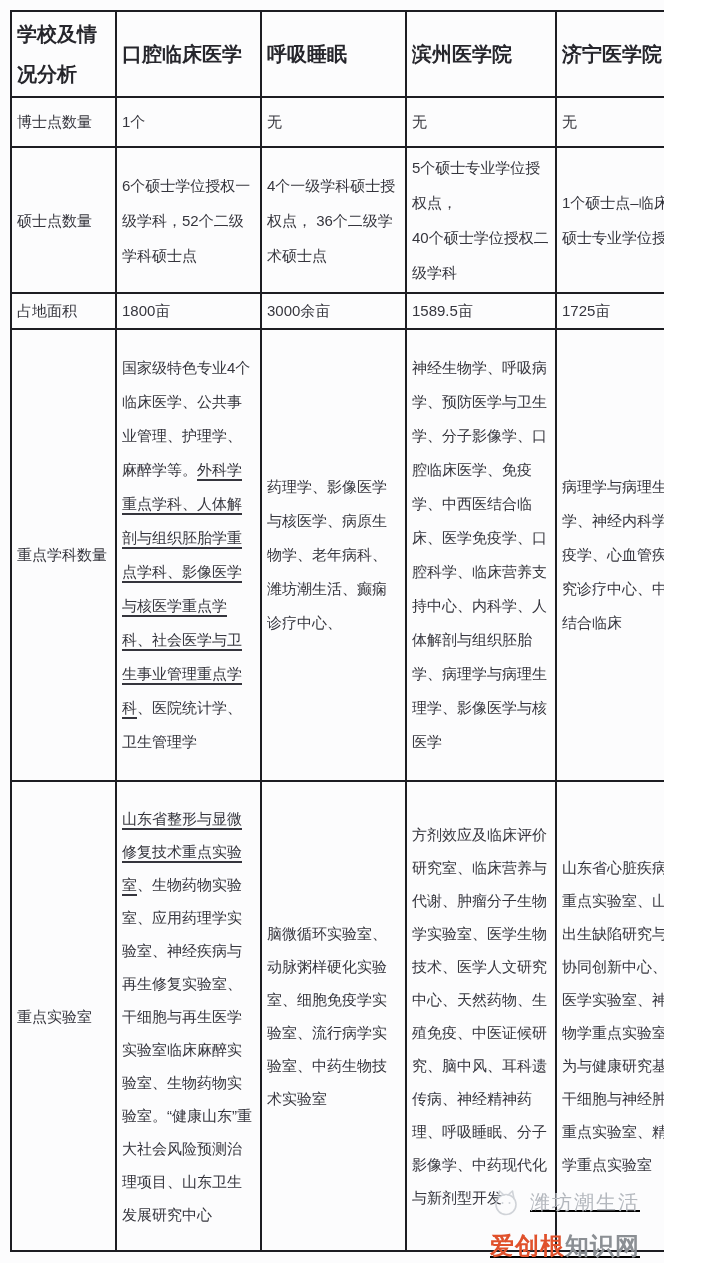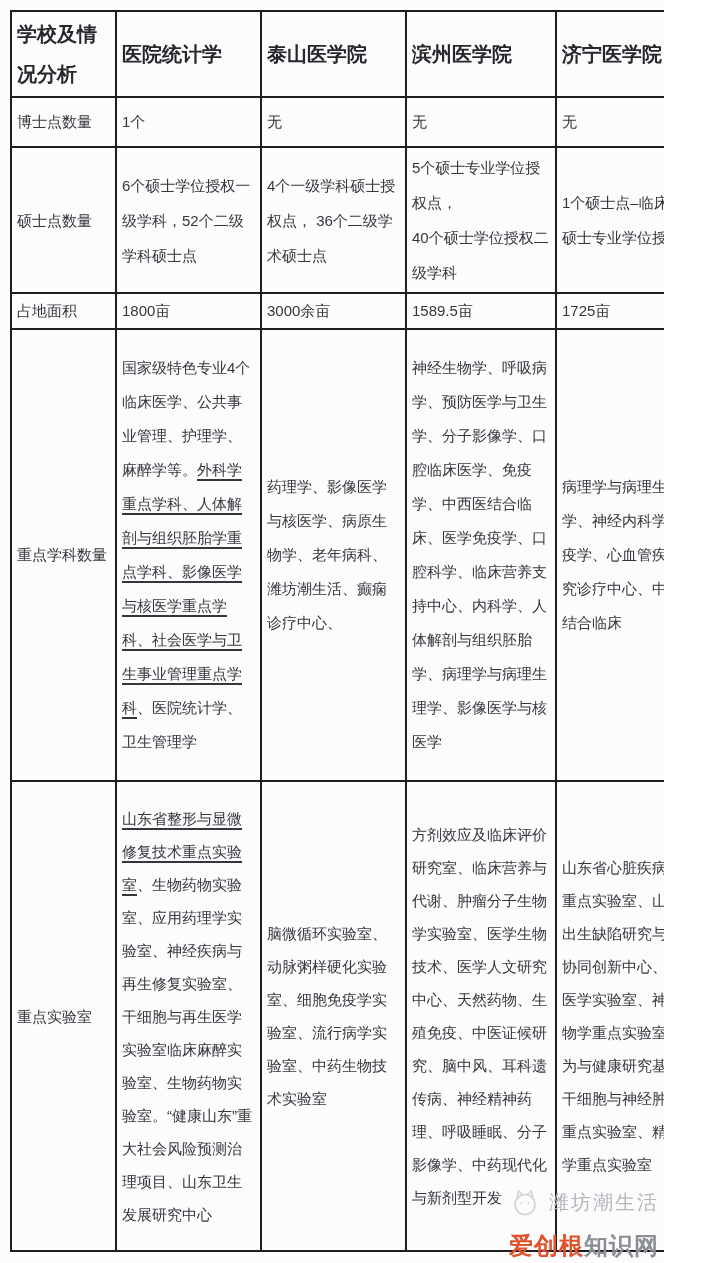--- a/index.html
+++ b/index.html
@@ -28,21 +28,21 @@
   tr.r-area td{line-height:30px;border-radius:18px;}
 
   tr.r-disciplines{height:452px;}
   tr.r-disciplines td{line-height:34px;}
 
   tr.r-labs{height:470px;}
   tr.r-labs td{line-height:33px;}
 
   .u{text-decoration:underline;text-underline-offset:4px;text-decoration-thickness:1.5px;}
 
-  .watermark{position:absolute;right:5px;bottom:4px;text-align:right;z-index:5;}
+  .watermark{position:absolute;right:24px;bottom:4px;text-align:right;z-index:5;text-decoration:underline;}
   .wm1{display:flex;align-items:center;justify-content:flex-end;gap:9px;
        color:#b3b7bd;font-size:20px;letter-spacing:2px;line-height:26px;}
   .wm1 svg{flex:0 0 auto;opacity:.8;}
   .wm2{font-size:24px;letter-spacing:1px;line-height:27px;margin-top:16px;}
   .wm2 .brand{color:#e0512c;font-weight:700;}
   .wm2 .suffix{color:#8b8f94;font-weight:600;}
 </style>
 </head>
 <body>
 
@@ -53,22 +53,22 @@
       <col style="width:105px">
         <col style="width:145px">
         <col style="width:145px">
       <col style="width:150px">
         <col style="width:155px">
     </colgroup>
 
     <tbody>
         <tr class="header-row">
       <td class="corner">学校及情况分析</td>
-      <td>医院统计学</td>
-      <td>泰山医学院</td>
+      <td>口腔临床医学</td>
+      <td>呼吸睡眠</td>
       <td>滨州医学院</td>
       <td>济宁医学院</td>
     </tr>
 
     <tr class="r-doctoral">
       <td class="rlabel">博士点数量</td>
       <td class="indent">1个</td>
       <td>无</td>
       <td>无</td>
       <td>无</td>

